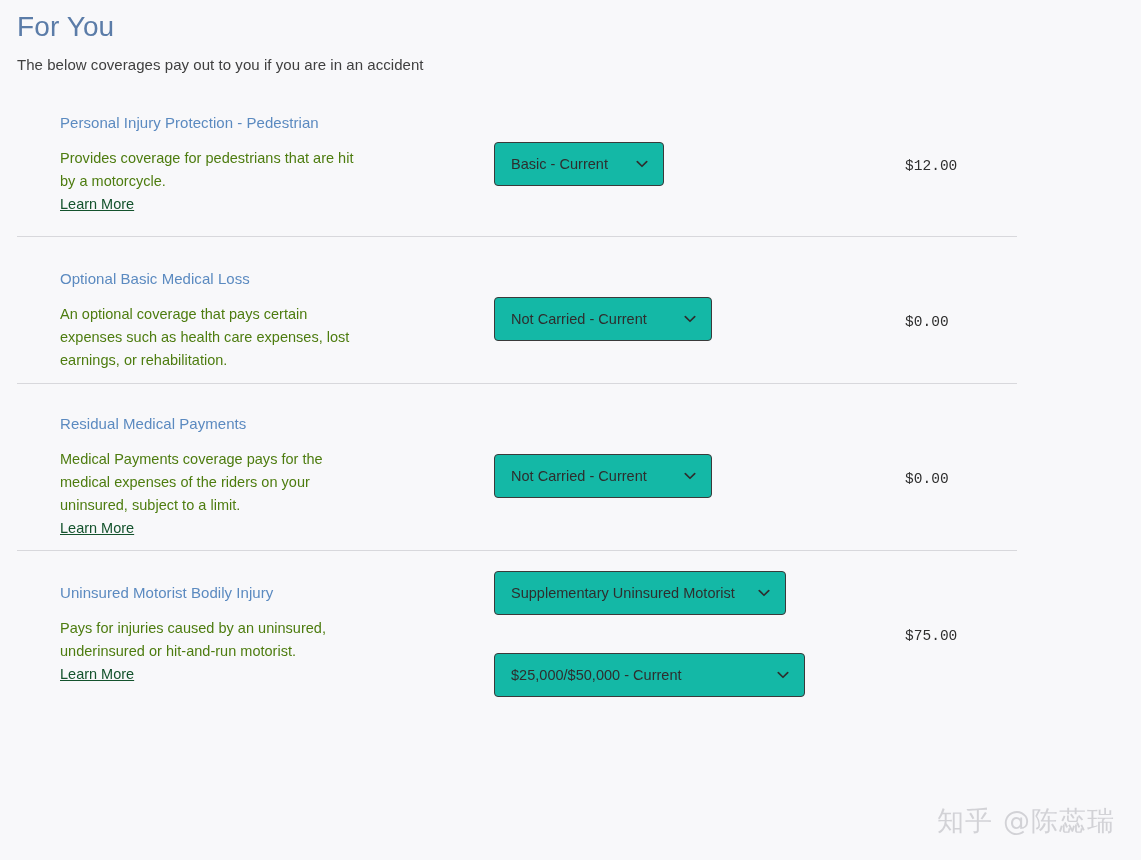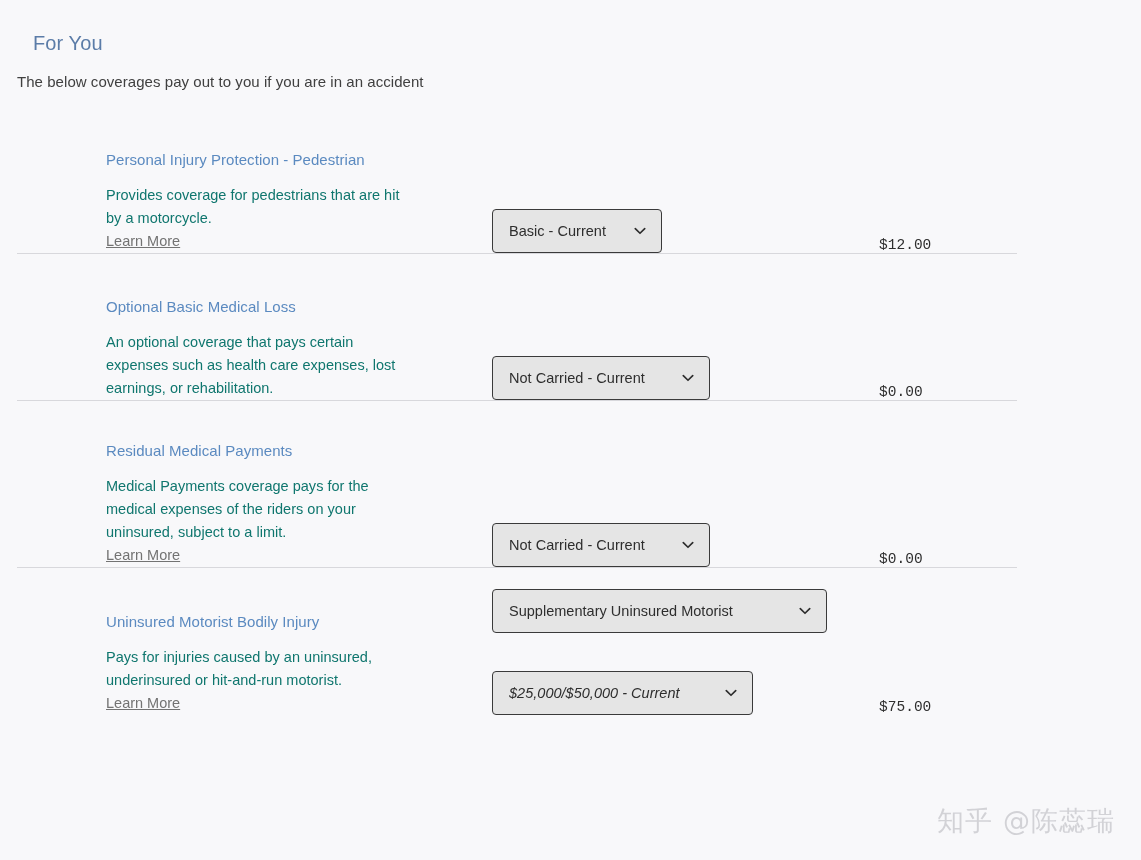--- a/index.html
+++ b/index.html
@@ -14,44 +14,45 @@
     font-family: "Liberation Sans", "DejaVu Sans", sans-serif;
     overflow: hidden;
     position: relative;
   }
 
   
   .page-header {
     padding: 14px 0 0 17px;
   }
   .page-title {
-    font-size: 20px;
+    font-size: 28px;
     line-height: 26px;
     color: #5b7ca8;
     font-weight: 400;
     letter-spacing: 0.1px;
-    margin: 16px;
+    margin: 0;
   }
   .page-subtitle {
     font-size: 15px;
     line-height: 20px;
     color: #404040;
     margin: 15px 0 0 0;
     letter-spacing: 0.05px;
   }
 
   
   .coverage-list {
     margin-top: 16px;
   }
   .coverage-row {
     position: relative;
     display: flex;
-    align-items: flex-end;
-    padding: 0 0 0 106px;
+    align-items: center;
+    padding: 0 0 0 60px;
+    gap: 36px;
   }
   .row-divider {
     height: 1px;
     background: #d8d8dc;
     margin-left: 17px;
     width: 1000px;
   }
 
   
   .coverage-info {
@@ -63,54 +64,55 @@
     font-size: 15px;
     line-height: 20px;
     color: #5b8ac0;
     letter-spacing: 0.05px;
     display: inline-block;
     cursor: pointer;
   }
   .coverage-desc {
     font-size: 14.5px;
     line-height: 23px;
-    color: #0f766e;
+    color: #4d7c0f;
     margin-top: 14px;
     max-width: 300px;
     letter-spacing: 0.02px;
   }
   .learn-more {
     font-size: 14.5px;
     line-height: 23px;
-    color: #737373;
+    color: #14532d;
     text-decoration: underline;
     display: inline-block;
     cursor: pointer;
   }
 
   
   .coverage-controls {
     flex: 0 0 386px;
     width: 386px;
     padding-top: 0px;
     display: flex;
     flex-direction: column;
   }
   .select-wrap {
     position: relative;
     display: inline-flex;
     align-items: center;
     justify-content: space-between;
-    background: #e5e5e5;
+    background: #14b8a6;
     border: 1px solid #3a3a3a;
     border-radius: 4px;
     height: 44px;
     padding: 0 14px 0 16px;
     cursor: pointer;
     overflow: hidden;
+    margin-left: 12px;
   }
   .select-label {
     font-size: 14.5px;
     color: #2e2e2e;
     white-space: nowrap;
     overflow: hidden;
     letter-spacing: 0.02px;
   }
   .chev {
     flex: 0 0 auto;
@@ -199,27 +201,27 @@
             <path d="M2.6 5.3 L8 10.6 L13.4 5.3" fill="none" stroke="#2e2e2e" stroke-width="1.9" stroke-linecap="round" stroke-linejoin="round"></path>
           </svg>
         </div>
       </div>
       <div class="coverage-price"><span class="price-text">$0.00</span></div>
     </div>
     <div class="row-divider"></div>
     <div class="coverage-row" style="min-height:147px;padding-top:18px;">
       <div class="coverage-info"><a class="coverage-name">Uninsured Motorist Bodily Injury</a><div class="coverage-desc">Pays for injuries caused by an uninsured, underinsured or hit-and-run motorist.</div><a class="learn-more">Learn More</a></div>
       <div class="coverage-controls">
-        <div class="select-wrap" style="width:335px;">
+        <div class="select-wrap" style="width:292px;">
           <span class="select-label">Supplementary Uninsured Motorist</span>
           <svg class="chev" viewBox="0 0 16 16">
             <path d="M2.6 5.3 L8 10.6 L13.4 5.3" fill="none" stroke="#2e2e2e" stroke-width="1.9" stroke-linecap="round" stroke-linejoin="round"></path>
           </svg>
         </div>
-        <div class="select-wrap" style="width:261px;margin-top:38px;font-style:italic;">
+        <div class="select-wrap" style="width:311px;margin-top:38px;">
           <span class="select-label">$25,000/$50,000 - Current</span>
           <svg class="chev" viewBox="0 0 16 16">
             <path d="M2.6 5.3 L8 10.6 L13.4 5.3" fill="none" stroke="#2e2e2e" stroke-width="1.9" stroke-linecap="round" stroke-linejoin="round"></path>
           </svg>
         </div>
       </div>
       <div class="coverage-price"><span class="price-text">$75.00</span></div>
     </div>
   </div>
 

